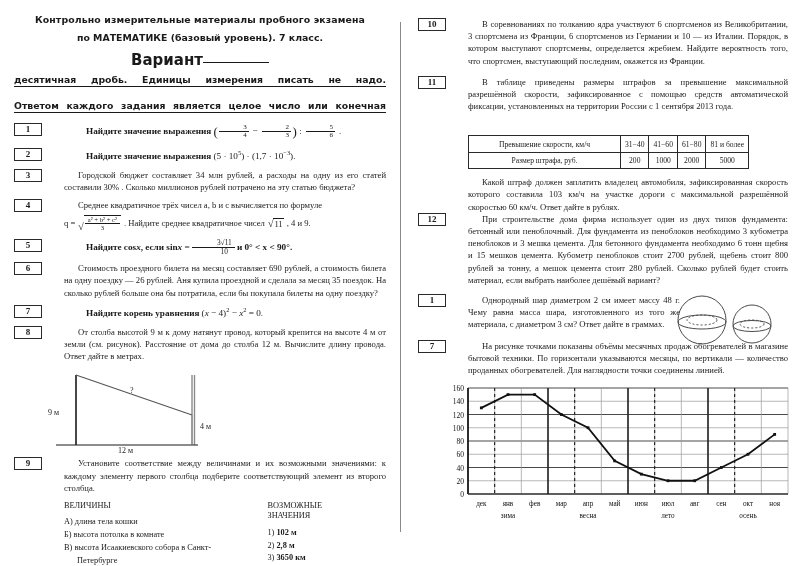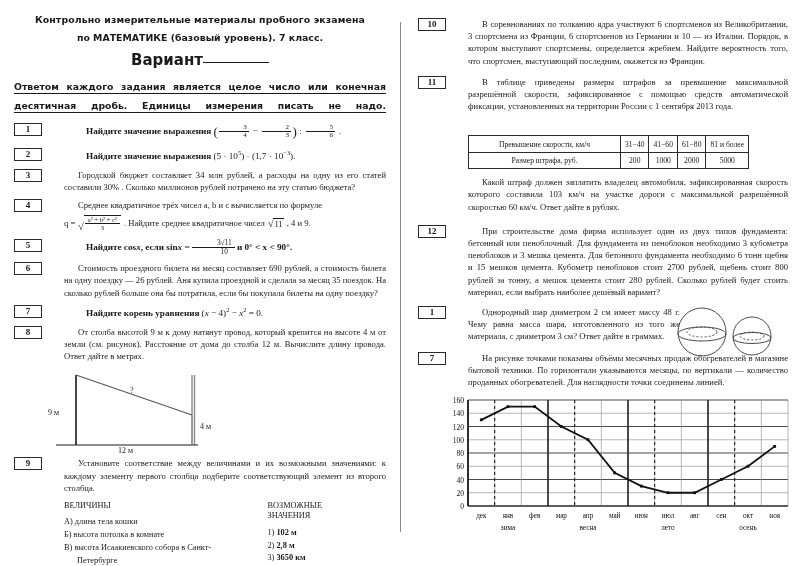--- a/index.html
+++ b/index.html
@@ -98,22 +98,22 @@
   <div class="divider"></div>
 
   <div class="col col-left">
 
     <div class="hdr hdr-l1">Контрольно измерительные материалы пробного экзамена</div>
     <div class="hdr hdr-l2">по МАТЕМАТИКЕ (базовый уровень). 7 класс.</div>
     <div class="hdr hdr-l3">
       <span>Вариант</span><span class="blank"></span>
     </div>
 
+    <div class="instr l2" style="margin-top:2px">десятичная дробь. Единицы измерения писать не надо.</div>
     <div class="instr">Ответом каждого задания является целое число или конечная</div>
-    <div class="instr l2" style="margin-top:2px">десятичная дробь. Единицы измерения писать не надо.</div>
 
     <div class="task" style="margin-top:9px">
       <div class="tasknum">1</div>
       <div class="tbody center1">
         <b style="font-size:9.2px;">Найдите значение выражения</b>
         <span class="mathline" style="font-size:9.2px">
           <span class="paren">(</span><span class="frac"><span class="num">3</span><span class="den">4</span></span> − <span class="frac"><span class="num">2</span><span class="den">3</span></span><span class="paren">)</span> : <span class="frac"><span class="num">5</span><span class="den">6</span></span> .
         </span>
       </div>
     </div>
@@ -263,21 +263,21 @@
           <td>200</td>
           <td>1000</td>
           <td>2000</td>
           <td>5000</td>
         </tr>
       </tbody>
         </table>
       <div class="tbody ind" style="margin-top:7px">Какой штраф должен заплатить владелец автомобиля, зафиксированная скорость которого составила 103 км/ч на участке дороги с максимальной разрешённой скоростью 60 км/ч. Ответ дайте в рублях.</div>
     </div>
 
-    <div class="task" style="margin-top:12px">
+    <div class="task" style="margin-top:0">
       <div class="tasknum">12</div>
       <div class="tbody ind">При строительстве дома фирма использует один из двух типов фундамента: бетонный или пеноблочный. Для фундамента из пеноблоков необходимо 3 кубометра пеноблоков и 3 мешка цемента. Для бетонного фундамента необходимо 6 тонн щебня и 15 мешков цемента. Кубометр пеноблоков стоит 2700 рублей, щебень стоит 800 рублей за тонну, а мешок цемента стоит 280 рублей. Сколько рублей будет стоить материал, если выбрать наиболее дешёвый вариант?</div>
     </div>
 
     <div class="task" style="margin-top:8px">
       <div class="tasknum">1</div>
       <div class="tbody ind" style="width:212px">Однородный шар диаметром 2 см имеет массу 48 г. Чему равна масса шара, изготовленного из того же материала, с диаметром 3 см? Ответ дайте в граммах.</div>
       <div class="spheres">
         <svg width="110" height="52" viewBox="0 0 110 52">
           <g fill="none" stroke="#4a4a4a" stroke-width="1">

